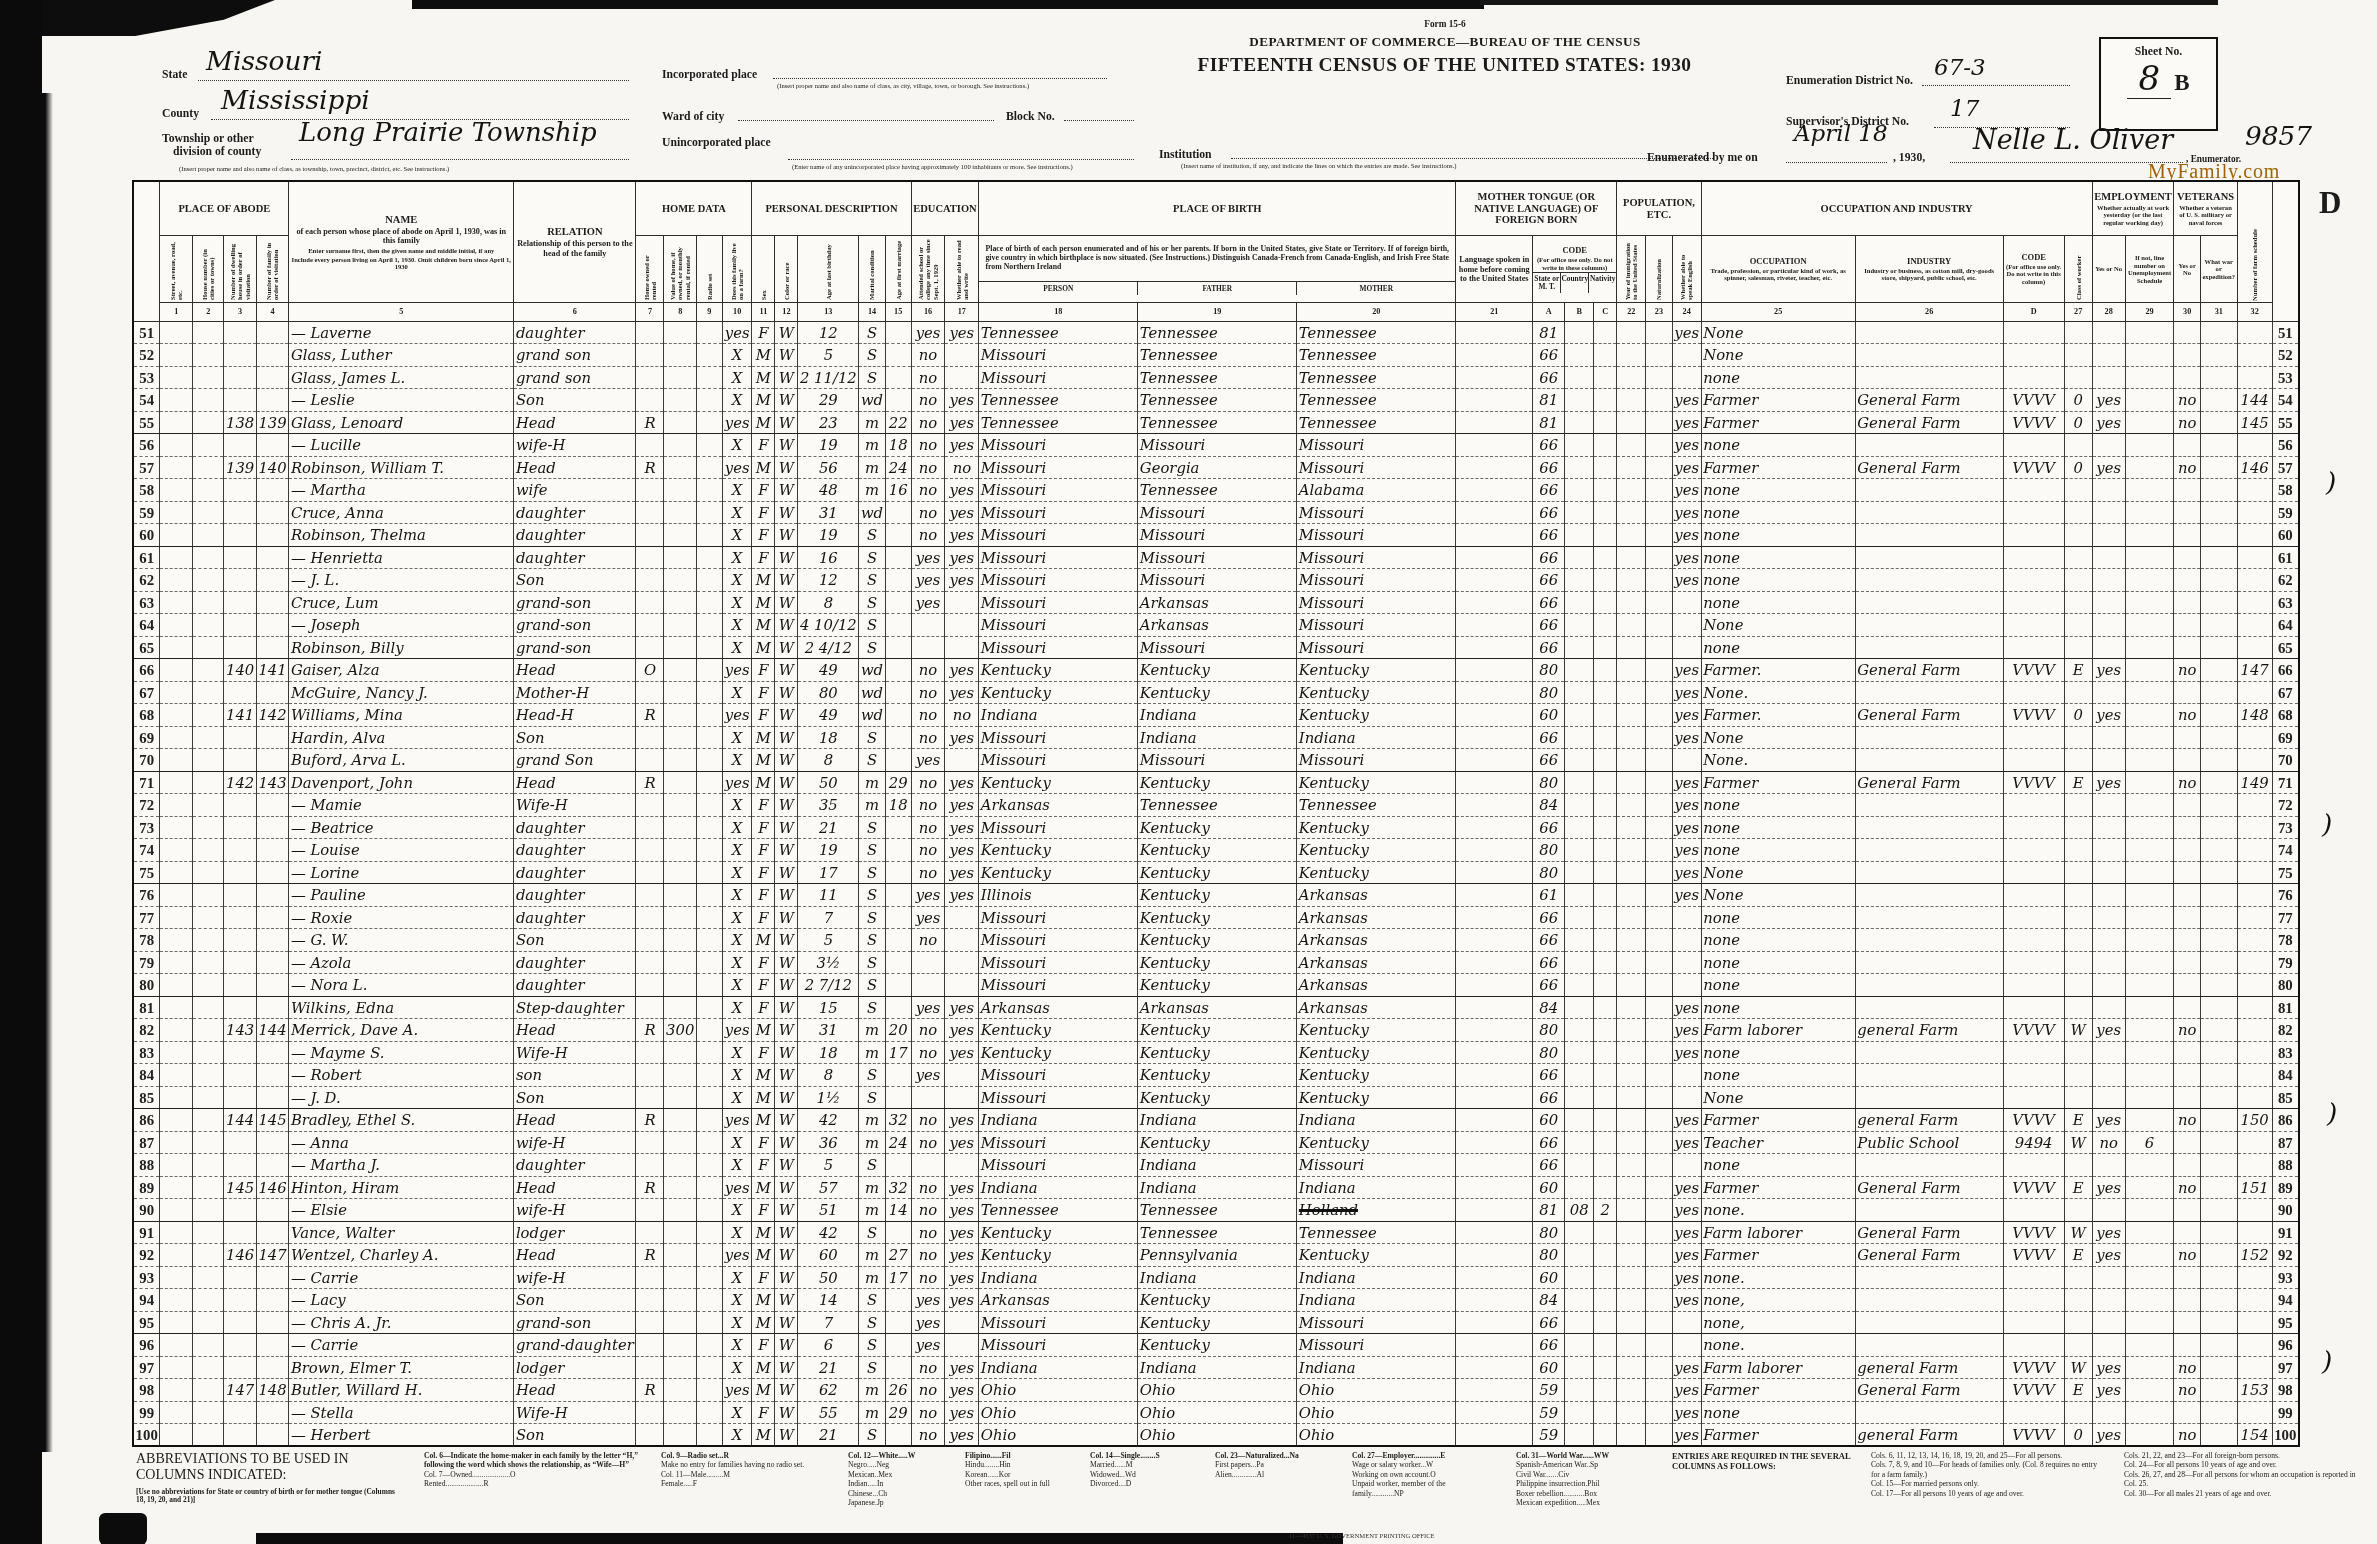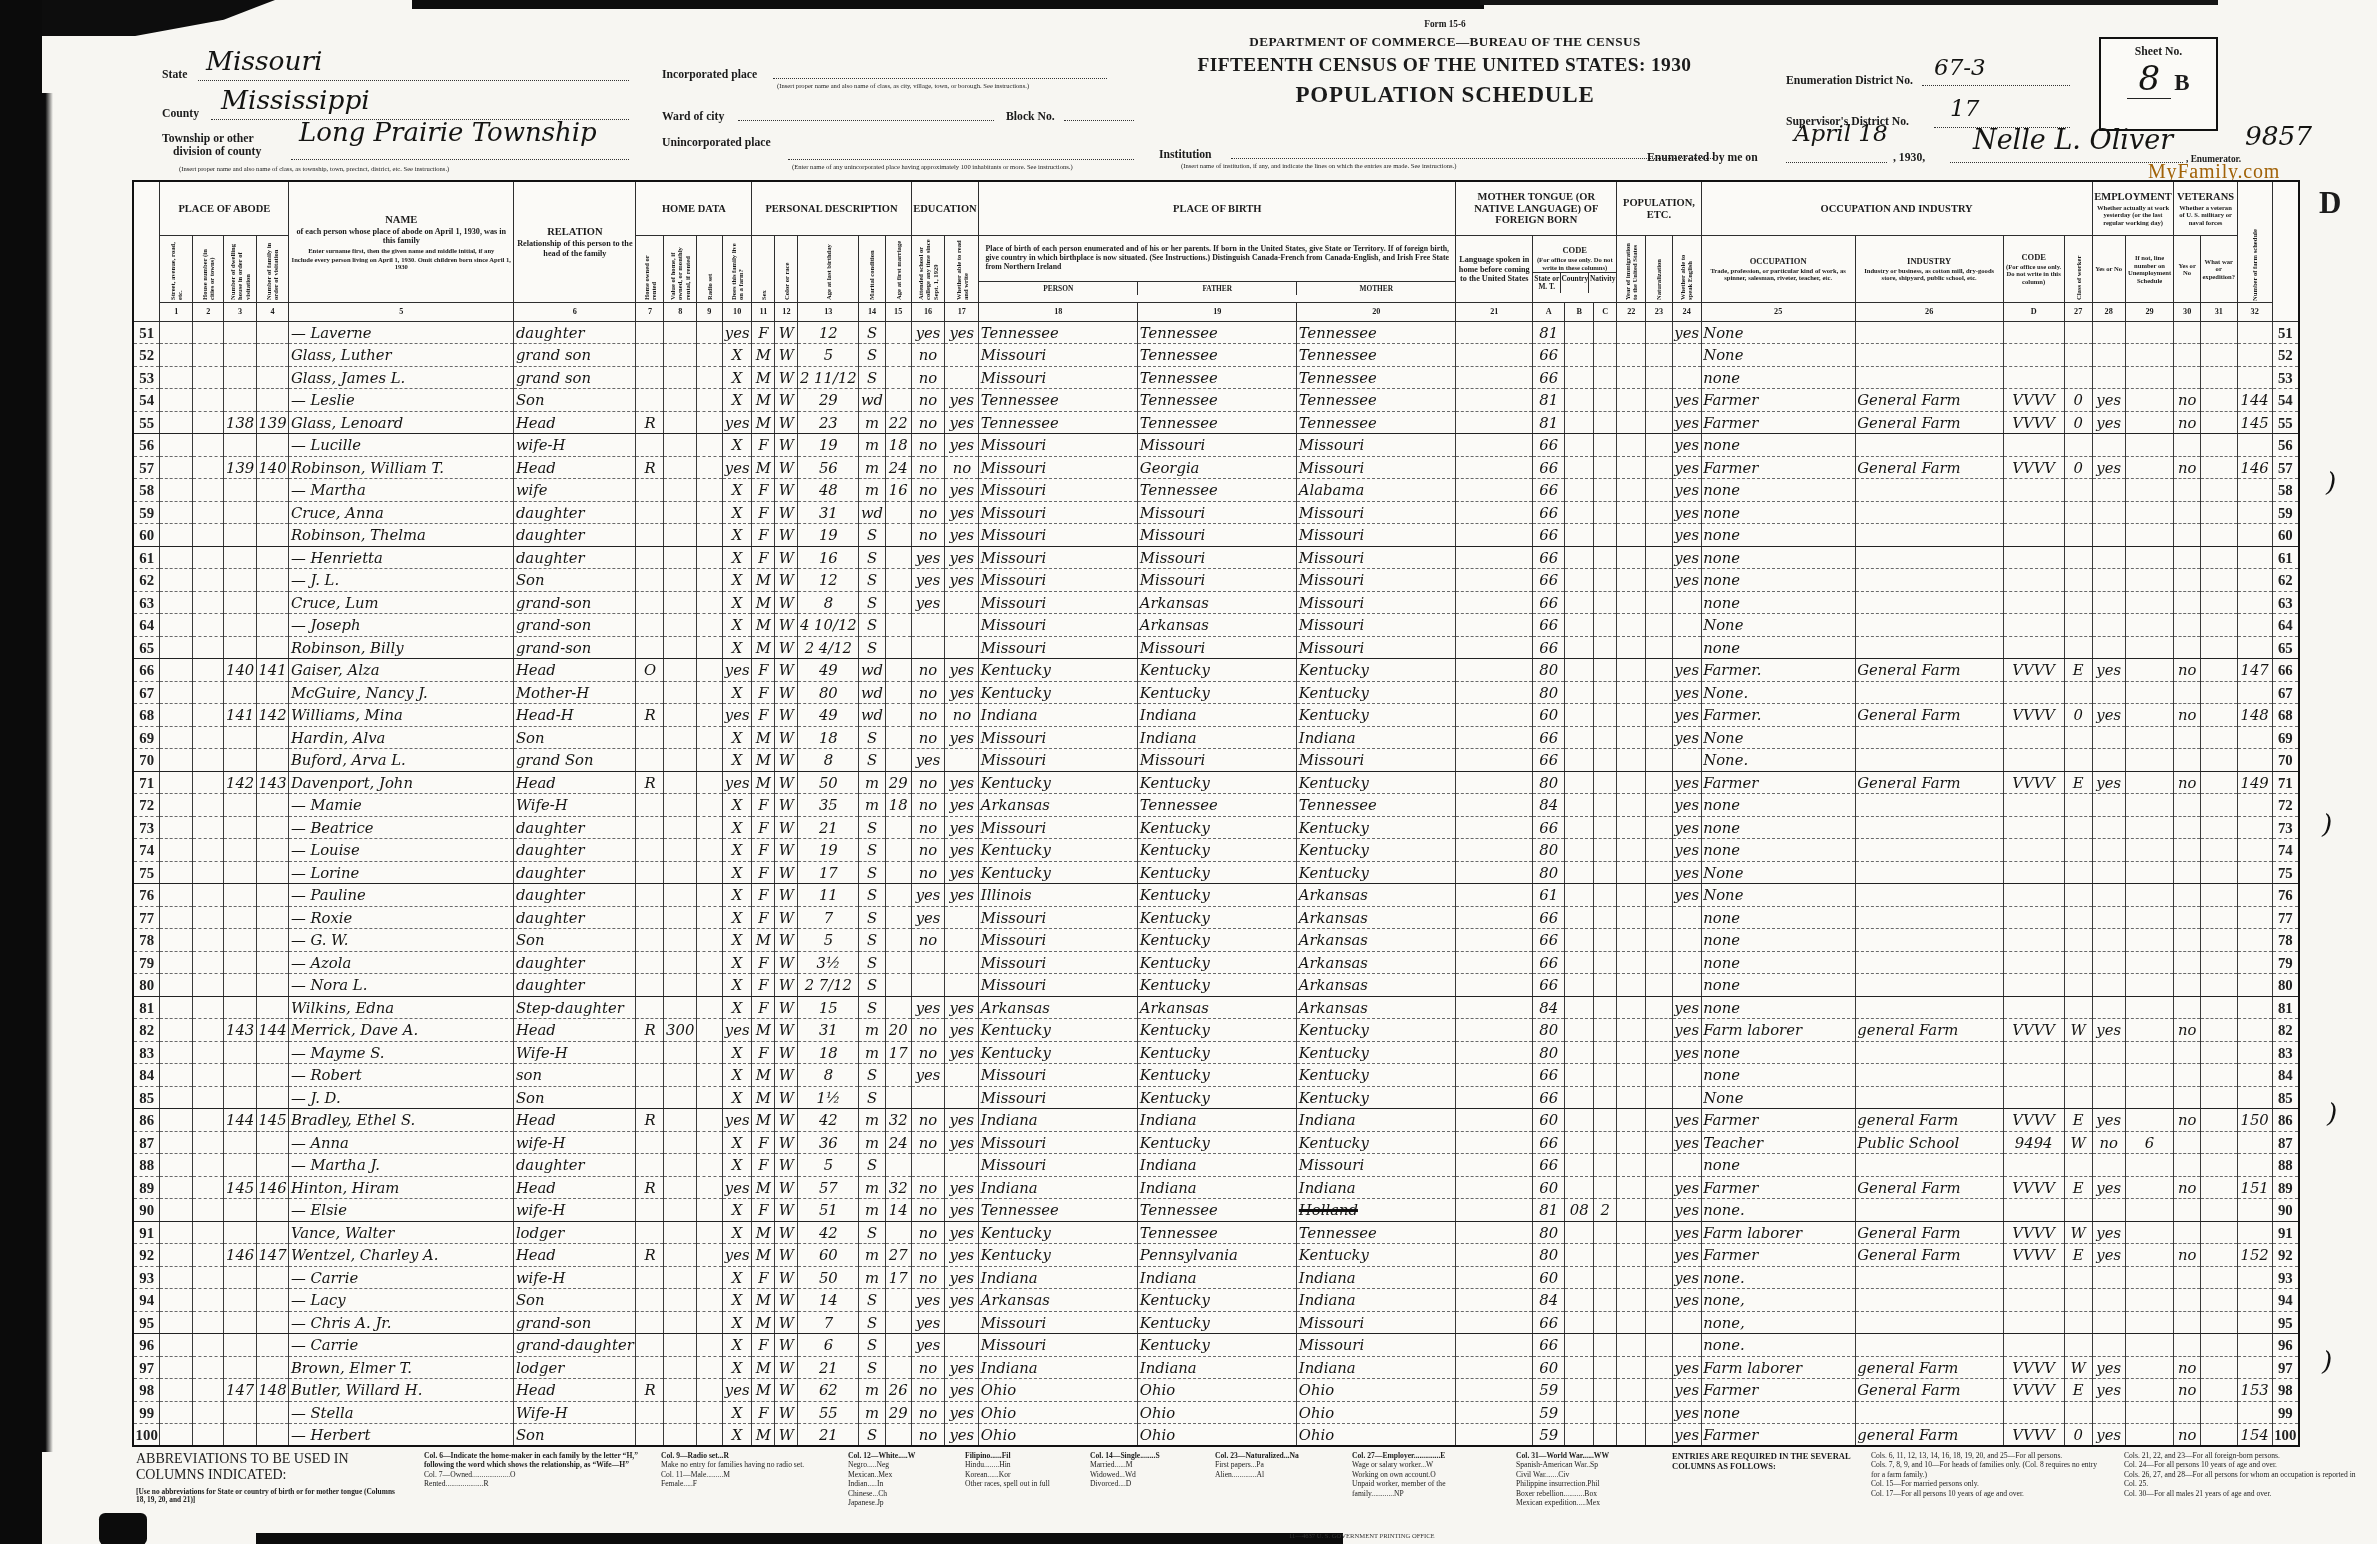--- a/index.html
+++ b/index.html
@@ -95,21 +95,20 @@
   <div class="hz fillline" style="left:738px;top:120px;width:256px;"></div>
   <div class="hz pr b" style="left:1006px;top:110px;font-size:11.7px;">Block No.</div>
   <div class="hz fillline" style="left:1064px;top:120px;width:70px;"></div>
   <div class="hz pr b" style="left:662px;top:136px;font-size:11.7px;">Unincorporated place</div>
   <div class="hz fillline" style="left:788px;top:159px;width:346px;"></div>
   <div class="hz pr tiny" style="left:792px;top:163px;width:342px;">(Enter name of any unincorporated place having approximately 100 inhabitants or more.   See instructions.)</div>
 
   <div class="hz pr b" style="left:1150px;top:18.6px;width:590px;text-align:center;font-size:9.3px;">Form 15-6</div>
   <div class="hz pr b" style="left:1072px;top:34px;width:746px;text-align:center;font-size:13.2px;letter-spacing:0.4px;">DEPARTMENT OF COMMERCE—BUREAU OF THE CENSUS</div>
   <div class="hz pr b" style="left:1033px;top:54px;width:823px;text-align:center;font-size:19.4px;letter-spacing:0.4px;">FIFTEENTH CENSUS OF THE UNITED STATES:  1930</div>
-  <div class="hz pr b" style="left:1072px;top:82px;width:746px;text-align:center;font-size:23px;letter-spacing:0.8px;">POPULATION SCHEDULE</div>
   <div class="hz pr b" style="left:1159px;top:148px;font-size:11.7px;">Institution</div>
   <div class="hz fillline" style="left:1231px;top:158px;width:482px;"></div>
   <div class="hz pr tiny" style="left:1181px;top:162px;width:544px;">(Insert name of institution, if any, and indicate the lines on which the entries are made.   See instructions.)</div>
 
   <div class="hz pr b" style="left:1786px;top:74px;font-size:11.7px;">Enumeration District No.</div>
   <div class="hz hw" style="left:1934px;top:54px;font-size:23px;">67-3</div>
   <div class="hz fillline" style="left:1922px;top:85px;width:148px;"></div>
   <div class="hz pr b" style="left:1786px;top:115px;font-size:11.7px;">Supervisor's District No.</div>
   <div class="hz hw" style="left:1950px;top:95px;font-size:23px;">17</div>
   <div class="hz fillline" style="left:1934px;top:127px;width:136px;"></div>

